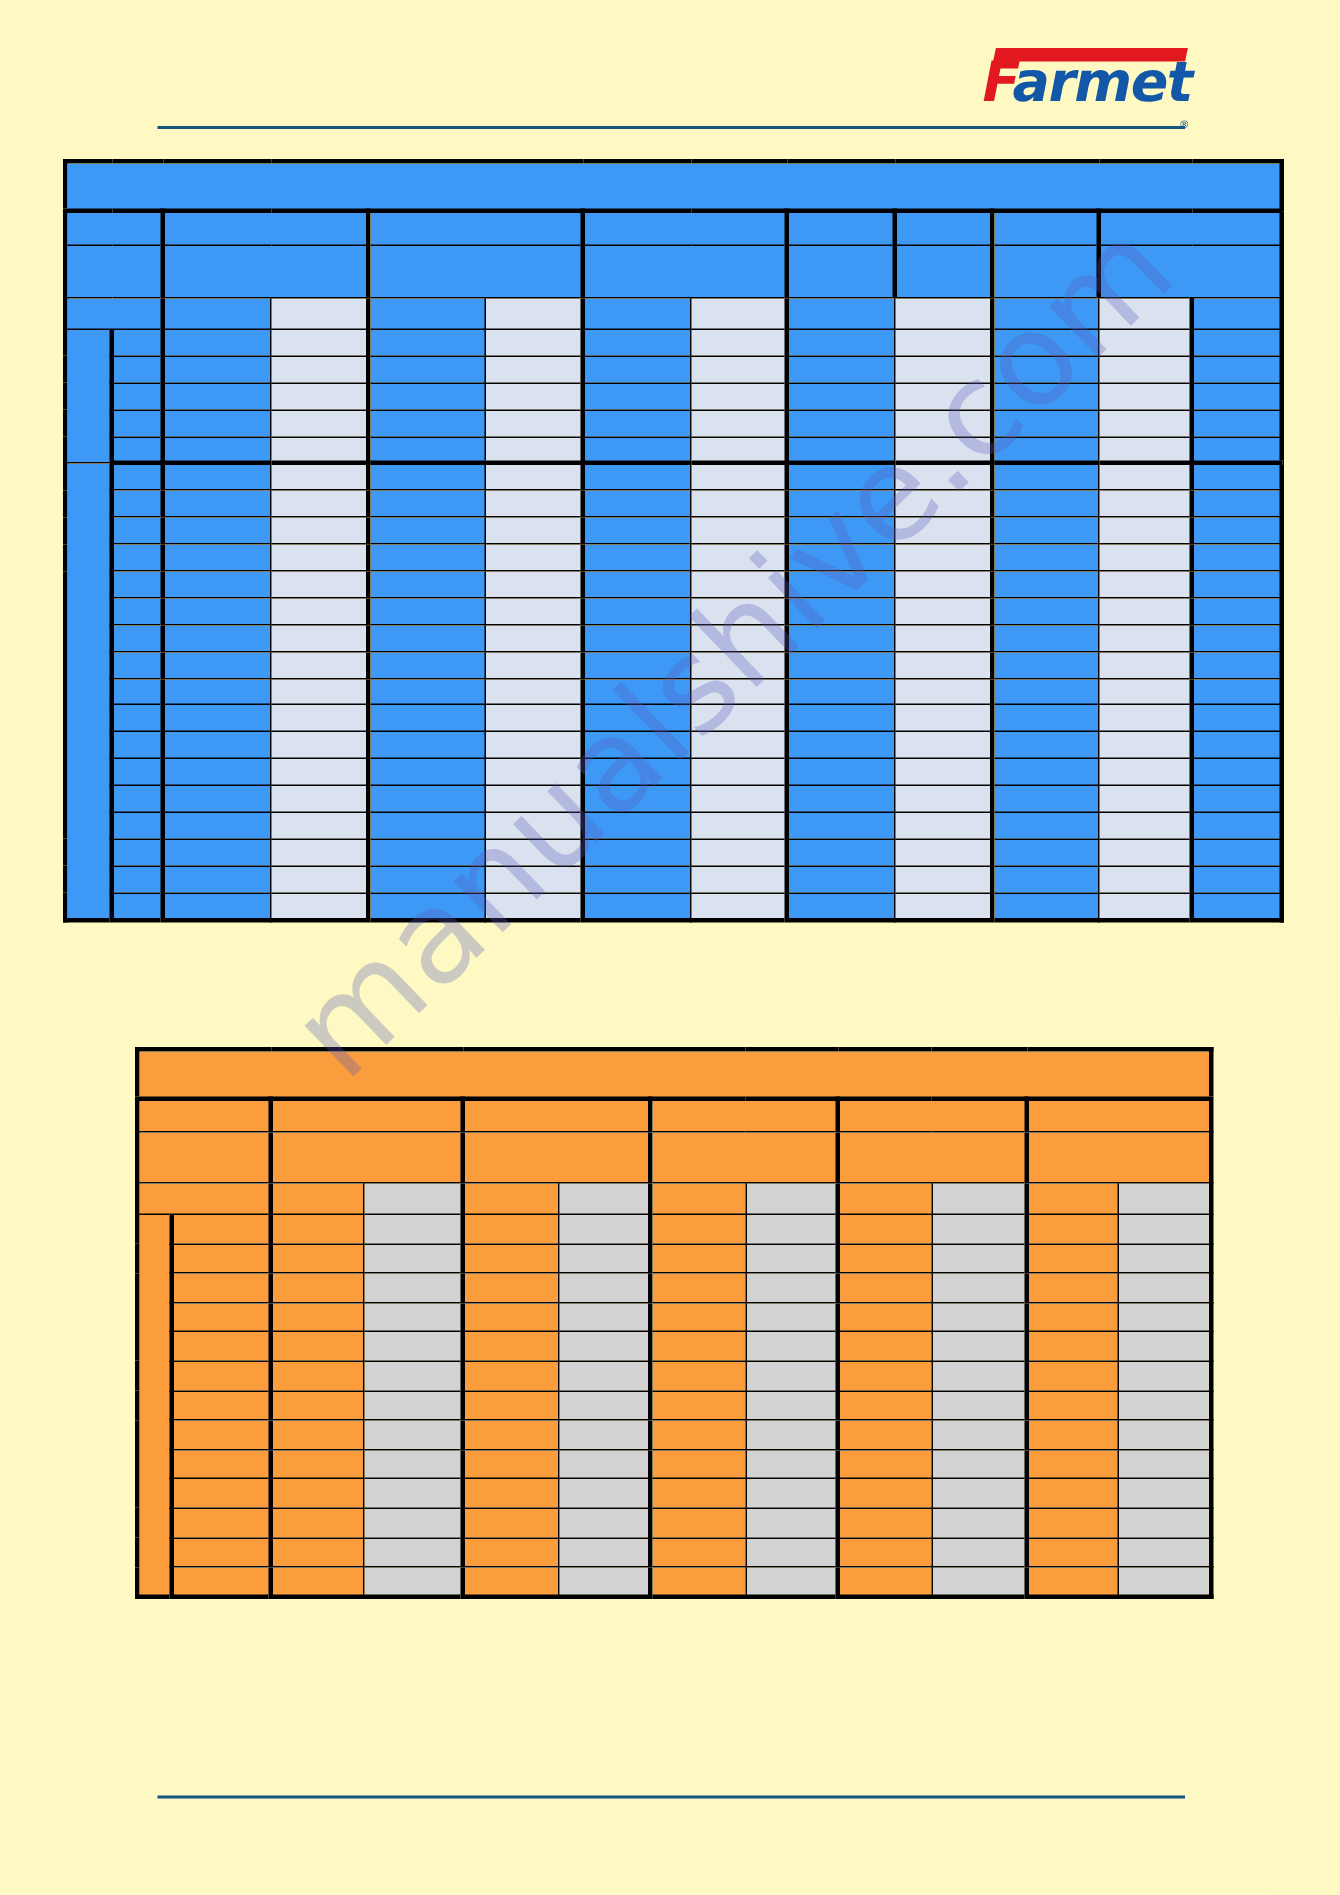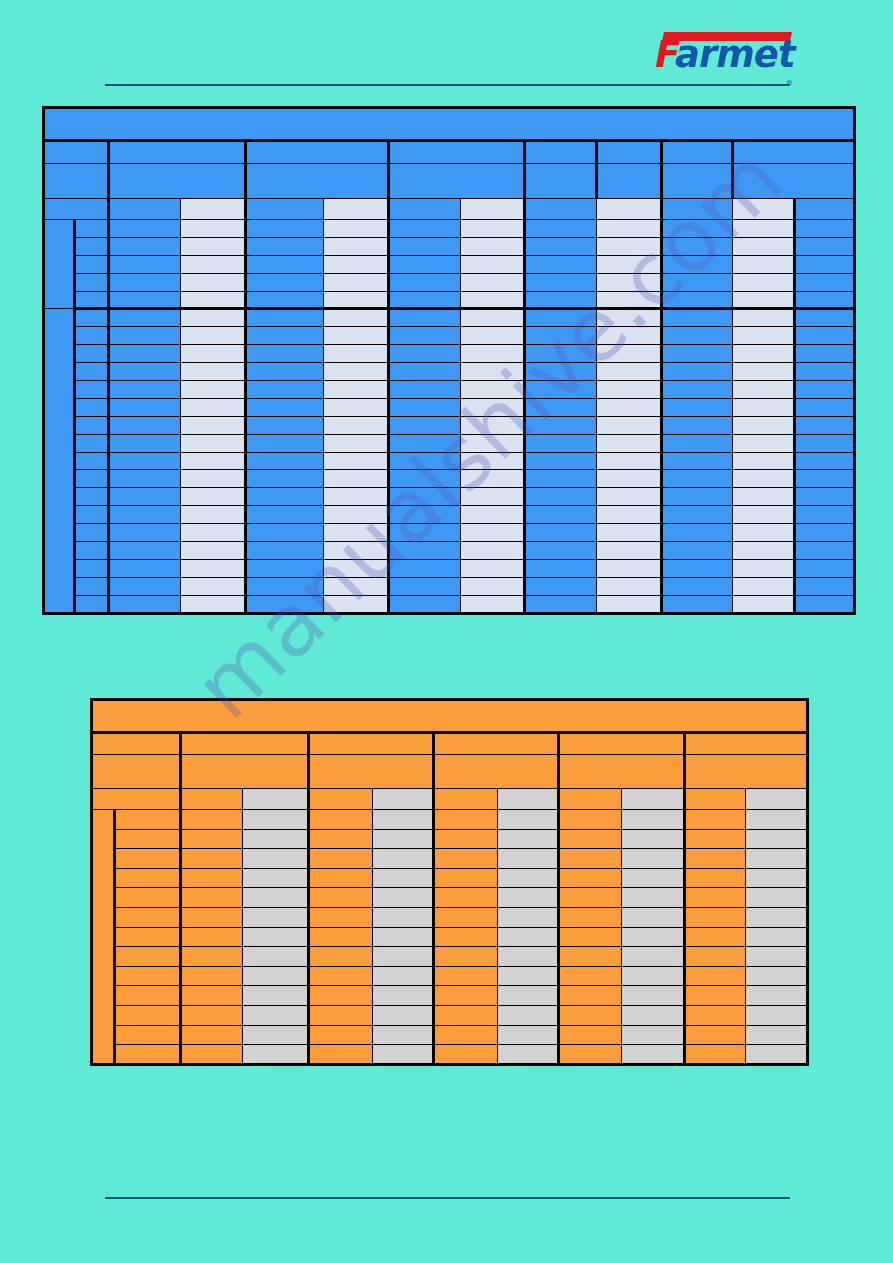--- a/index.html
+++ b/index.html
@@ -12,21 +12,21 @@
     height: 1263px;
     position: relative;
     overflow: hidden;
     font-family: "Liberation Sans", sans-serif;
     color: #000000;
   }
 
   .page {
     position: absolute;
     inset: 0;
-    background: #5eead4;
+    background: #fef9c3;
   }
 
   
   .logo-wrap {
     position: absolute;
     left: 655px;
     top: 30px;
     width: 140px;
     height: 48px;
   }

